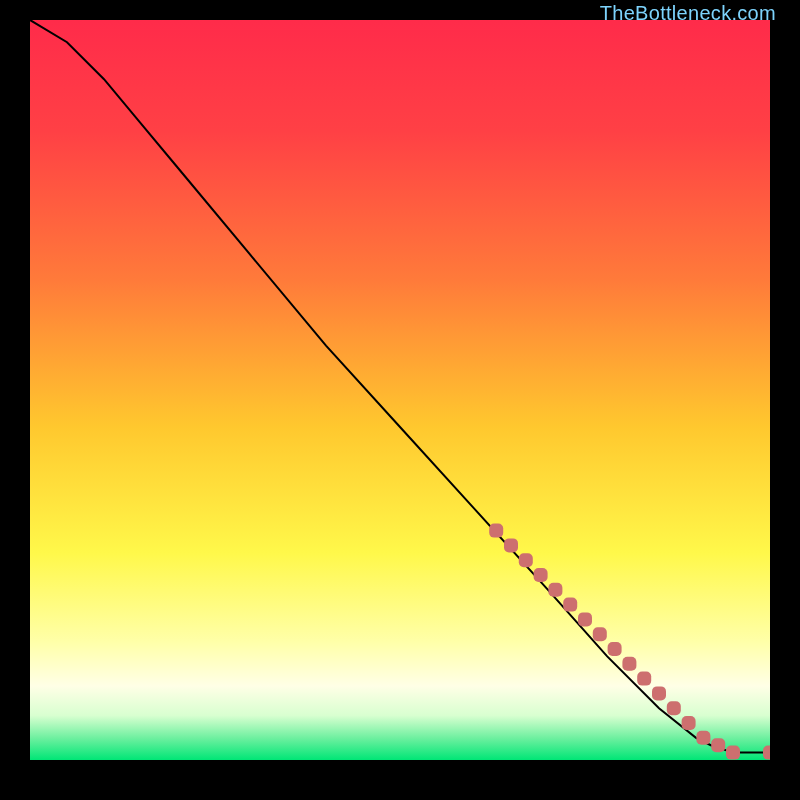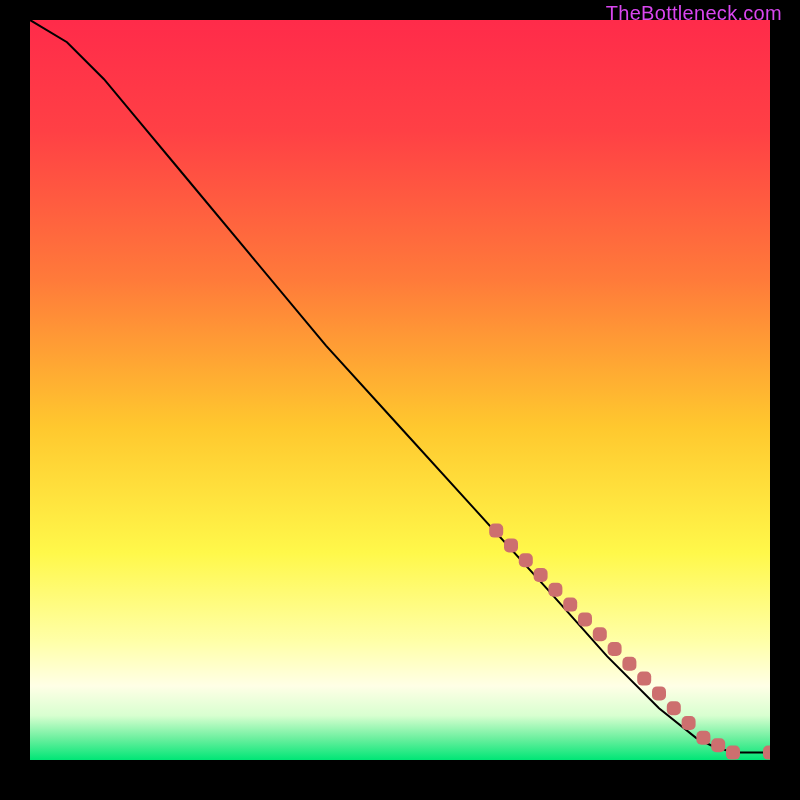--- a/index.html
+++ b/index.html
@@ -24,22 +24,22 @@
     height: 740px;
   }
   .plot svg {
     display: block;
     width: 740px;
     height: 740px;
   }
   .watermark {
     position: absolute;
     top: 2px;
-    right: 18px;
-    color: #d946ef;
+    right: 24px;
+    color: #7dd3fc;
     font-size: 20px;
     font-weight: 500;
     letter-spacing: 0.3px;
     user-select: none;
   }
 </style>
 </head>
 <body>
 
 <div class="stage">

